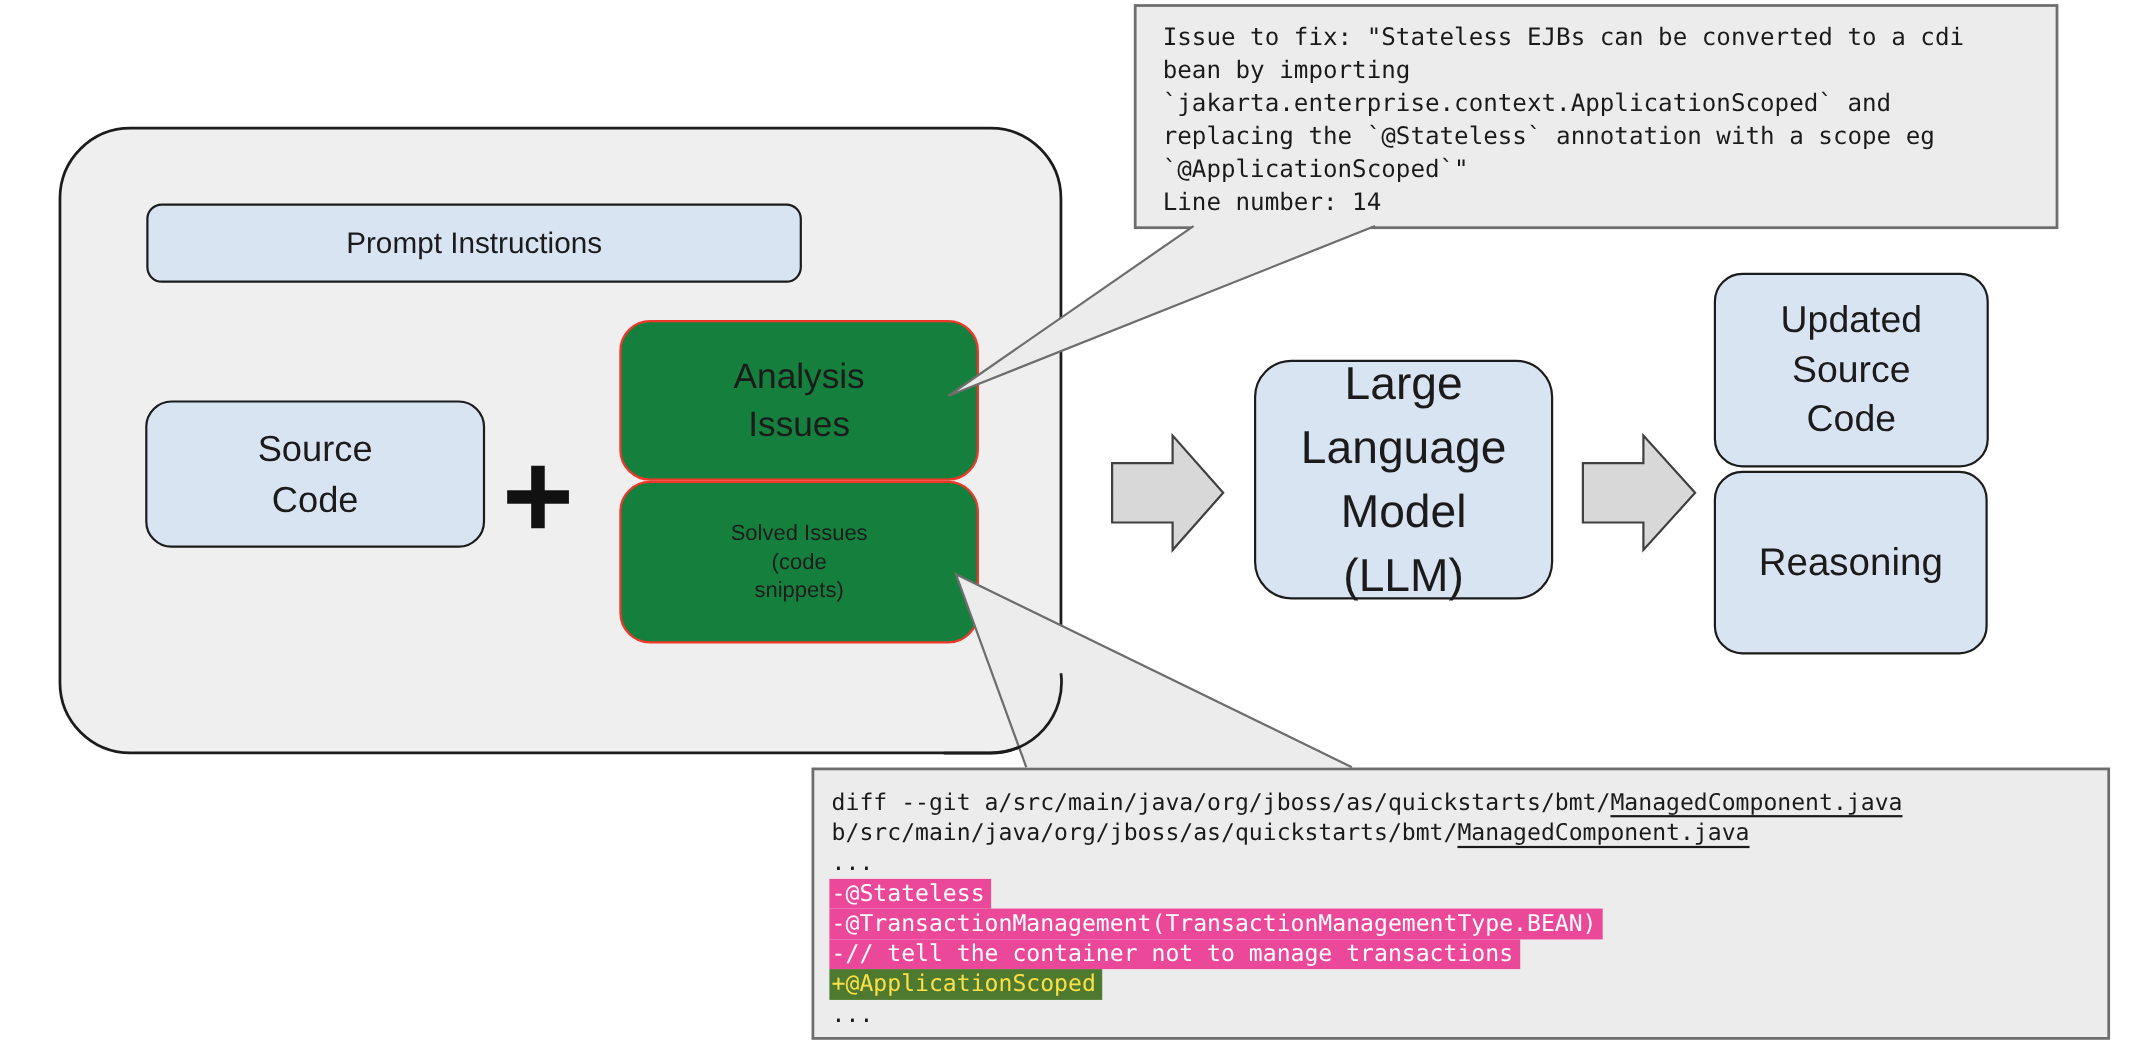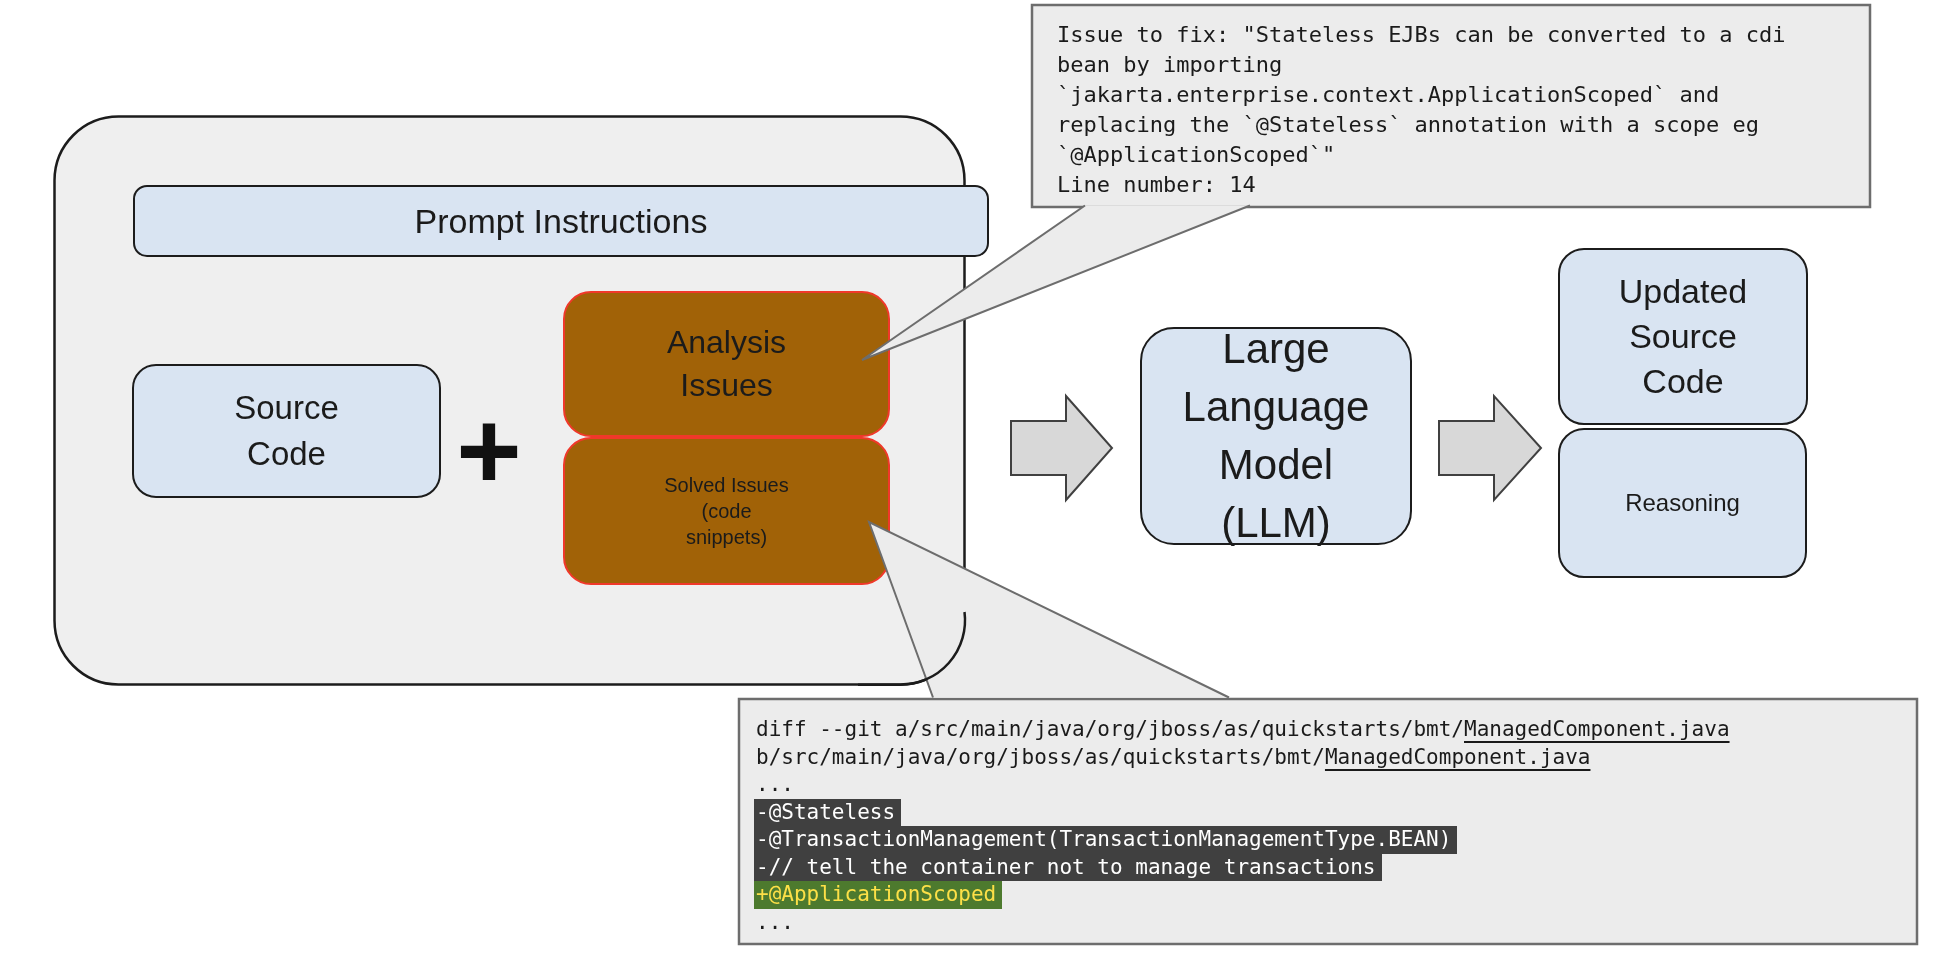--- a/index.html
+++ b/index.html
@@ -11,38 +11,38 @@
   #bg-svg{z-index:0;}
   #fg-svg{z-index:3;pointer-events:none;}
 
   
   .node{
     position:absolute;z-index:2;
     display:flex;align-items:center;justify-content:center;text-align:center;
     white-space:pre-line;color:#1b1b1b;box-sizing:border-box;
   }
   .blue{background:#d9e4f2;border:2.5px solid #1c1c1c;}
-  .purple{background:#a16207;border:2.5px solid #f0382a;}
+  .purple{background:#15803d;border:2.5px solid #f0382a;}
 
   .plus{
     position:absolute;z-index:2;color:#111;
     font-weight:700;font-size:112px;line-height:118px;text-align:center;
   }
 
   
   .callout-text{
     position:absolute;z-index:2;
     font-family:"DejaVu Sans Mono","Liberation Mono",monospace;
     color:#1a1a1a;white-space:pre;
   }
   #top-callout-text{left:1057px;top:20px;font-size:22px;line-height:30px;}
   #bottom-callout-text{left:756px;top:716px;font-size:21px;line-height:27.5px;}
   .cline{white-space:pre;}
   .chip{display:inline-block;}
-  .chip.del{background:#404040;color:#ffffff;padding:0 6px 0 2px;margin-left:-2px;}
+  .chip.del{background:#ec4899;color:#ffffff;padding:0 6px 0 2px;margin-left:-2px;}
   .chip.add{background:#4d7a2e;color:#fde047;padding:0 6px 0 2px;margin-left:-2px;}
   .squiggle{
     text-decoration-line:underline;
     text-decoration-style:wavy;
     text-decoration-color:#e8442e;
     text-decoration-thickness:2px;
     text-underline-offset:5px;
     text-decoration:underline;
   }
 </style>
@@ -55,21 +55,21 @@
 
   <rect x="1032" y="5" width="838" height="202" fill="#ececec" stroke="#6d6d6d" stroke-width="2.5"></rect>
 
   <rect x="739" y="699" width="1178" height="245" fill="#ececec" stroke="#6d6d6d" stroke-width="2.5"></rect>
 
   <path d="M1011,421 H1066 V396 L1112,448 L1066,500 V475 H1011 Z" fill="#d8d8d8" stroke="#404040" stroke-width="2"></path>
 
   <path d="M1439,421 H1494 V396 L1541,448 L1494,500 V475 H1439 Z" fill="#d8d8d8" stroke="#404040" stroke-width="2"></path>
 </svg>
 
-<div class="node blue" style="left:133px;top:185px;width:856px;height:72px;border-radius:14px;font-size:34px;">Prompt Instructions</div>
+<div class="node blue" style="left:133px;top:185px;width:596px;height:72px;border-radius:14px;font-size:27px;">Prompt Instructions</div>
 
 <div class="node blue" style="left:132px;top:364px;width:309px;height:134px;border-radius:24px;font-size:33px;line-height:1.4;">Source
 Code</div>
 
 <div class="plus" style="left:444px;top:392px;width:90px;height:118px;">+</div>
 
 <div class="node purple" style="left:563px;top:291px;width:327px;height:146px;border-radius:28px;font-size:32px;line-height:1.35;">Analysis
 Issues</div>
 
 <div class="node purple" style="left:563px;top:437px;width:327px;height:148px;border-radius:28px;font-size:20px;line-height:1.3;">Solved Issues
@@ -78,21 +78,21 @@
 
 <div class="node blue" style="left:1140px;top:327px;width:272px;height:218px;border-radius:34px;font-size:42px;line-height:1.38;">Large
 Language
 Model
 (LLM)</div>
 
 <div class="node blue" style="left:1558px;top:248px;width:250px;height:177px;border-radius:26px;font-size:34px;line-height:1.32;">Updated
 Source
 Code</div>
 
-<div class="node blue" style="left:1558px;top:428px;width:249px;height:150px;border-radius:26px;font-size:24px;">Reasoning</div>
+<div class="node blue" style="left:1558px;top:428px;width:249px;height:167px;border-radius:26px;font-size:35px;">Reasoning</div>
 
 <div id="top-callout-text" class="callout-text"><div class="cline">Issue to fix: "Stateless EJBs can be converted to a cdi</div><div class="cline">bean by importing</div><div class="cline">`jakarta.enterprise.context.ApplicationScoped` and</div><div class="cline">replacing the `@Stateless` annotation with a scope eg</div><div class="cline">`@ApplicationScoped`"</div><div class="cline">Line number: 14</div></div>
 
 <div id="bottom-callout-text" class="callout-text"><div class="cline"><span class="chip plain">diff --git a/src/main/java/org/jboss/as/quickstarts/bmt/<span class="squiggle">ManagedComponent.java</span></span></div><div class="cline"><span class="chip plain">b/src/main/java/org/jboss/as/quickstarts/bmt/<span class="squiggle">ManagedComponent.java</span></span></div><div class="cline"><span class="chip plain">...</span></div><div class="cline"><span class="chip del">-@Stateless</span></div><div class="cline"><span class="chip del">-@TransactionManagement(TransactionManagementType.BEAN)</span></div><div class="cline"><span class="chip del">-// tell the container not to manage transactions</span></div><div class="cline"><span class="chip add">+@ApplicationScoped</span></div><div class="cline"><span class="chip plain">...</span></div></div>
 
 <svg id="fg-svg" width="1946" height="954" viewBox="0 0 1946 954">
 
   <path d="M 1085 205.5 L 862 360 L 1250 205.5" fill="#ececec" stroke="#6d6d6d" stroke-width="2"></path>
 
   <path d="M 933 697.5 L 869 522 L 1229 697.5" fill="#ececec" stroke="#6d6d6d" stroke-width="2"></path>

